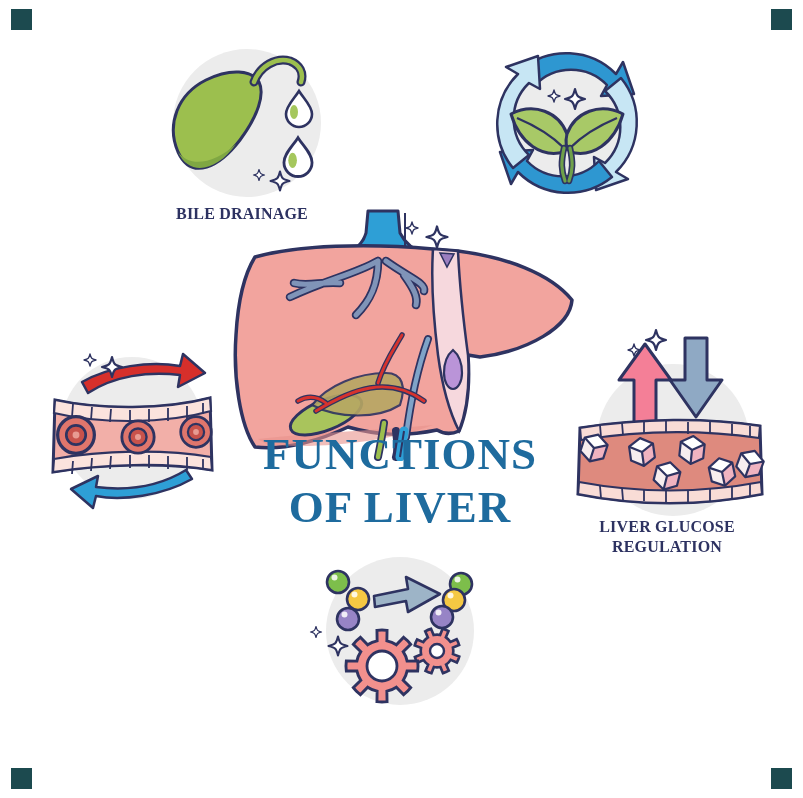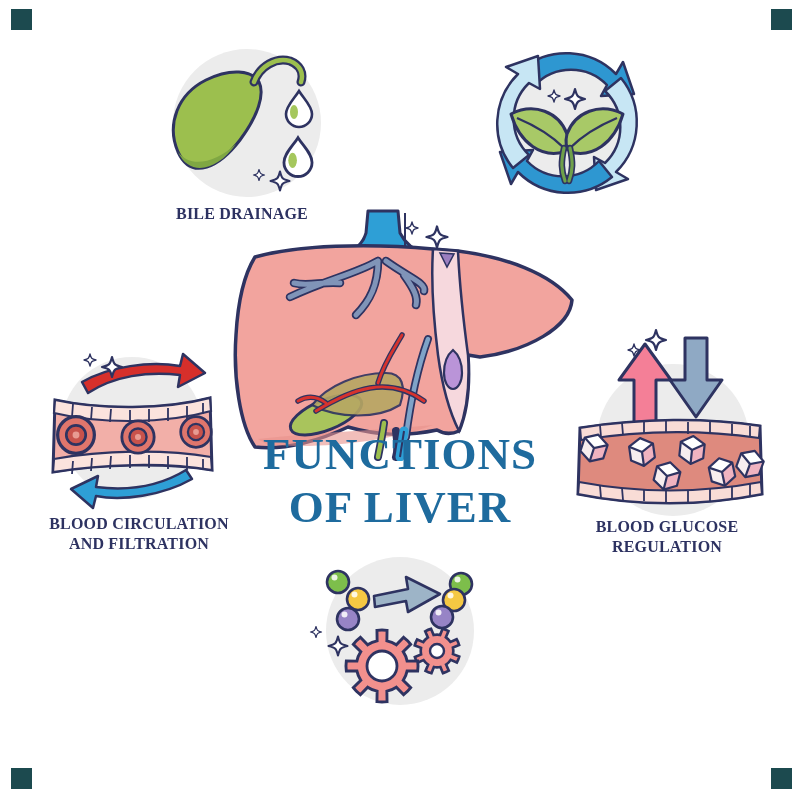--- a/index.html
+++ b/index.html
@@ -135,22 +135,20 @@
       <path d="M33,121 L32,134 M52,118 L51,131 M71,116 L70,129 M90,115 L90,128 M109,115 L109,128 M128,116 L128,129 M147,117 L147,130 M163,119 L163,130"></path>
     </g>
     <use href="#rbc" transform="translate(36,95) scale(1.08)"></use>
     <use href="#rbc" transform="translate(98,97) scale(.95)"></use>
     <use href="#rbc" transform="translate(156,92) scale(.9)"></use>
     <path d="M42,42 C70,26 110,21 140,26 L143,14 L165,33 L138,47 L140,35 C108,31 74,36 48,53 Z" fill="#D62F2B" stroke="#2E3361" stroke-width="2.5" stroke-linejoin="round"></path>
     <path d="M152,139 C122,156 82,161 56,156 L53,168 L31,149 L58,136 L56,147 C88,151 120,146 146,130 Z" fill="#2E9FD6" stroke="#2E3361" stroke-width="2.5" stroke-linejoin="round"></path>
     <use href="#sparkle" transform="translate(50,20) scale(.6)"></use>
     <use href="#sparkle" transform="translate(72,27) scale(1)"></use>
   </svg>
-  <div class="label" style="left:39px;top:514px;width:200px">BLOOD CIRCULATION
-AND FILTRATION</div>
 
   <svg style="left:572px;top:322px" width="196" height="200" viewBox="0 0 196 200">
     <circle cx="101" cy="118" r="76" fill="#ECECEC"></circle>
     <path d="M62,104 L62,58 L47,58 L73,22 L99,58 L84,58 L84,104 Z" fill="#F47F97" stroke="#2E3361" stroke-width="3" stroke-linejoin="round"></path>
     <path d="M113,16 L135,16 L135,58 L150,58 L124,95 L98,58 L113,58 Z" fill="#8FA9C4" stroke="#2E3361" stroke-width="3" stroke-linejoin="round"></path>
     <path d="M8,106 C70,96 135,96 188,104 L190,172 C130,184 65,184 6,172 Z" fill="#DE8A7E" stroke="#2E3361" stroke-width="3"></path>
     <path d="M8,106 C70,96 135,96 188,104 L187,116 C132,108 70,108 9,118 Z" fill="#F9DCD6" stroke="#2E3361" stroke-width="2.2"></path>
     <path d="M190,172 C130,184 65,184 6,172 L7,160 C66,171 130,171 189,160 Z" fill="#F9DCD6" stroke="#2E3361" stroke-width="2.2"></path>
     <g stroke="#2E3361" stroke-width="1.8">
       <path d="M28,103 L29,115 M50,101 L51,113 M72,100 L72,112 M94,99 L94,111 M116,100 L116,112 M138,100 L138,112 M160,102 L160,114 M178,104 L178,115"></path>
@@ -158,21 +156,21 @@
     </g>
     <use href="#cube" transform="translate(22,126) rotate(18)"></use>
     <use href="#cube" transform="translate(70,130) rotate(-8)"></use>
     <use href="#cube" transform="translate(120,128) rotate(6)"></use>
     <use href="#cube" transform="translate(95,154) rotate(14)"></use>
     <use href="#cube" transform="translate(150,150) rotate(-12)"></use>
     <use href="#cube" transform="translate(178,142) rotate(20)"></use>
     <use href="#sparkle" transform="translate(62,28) scale(.6)"></use>
     <use href="#sparkle" transform="translate(84,18) scale(1)"></use>
   </svg>
-  <div class="label" style="left:567px;top:517px;width:200px">BLOOD GLUCOSE
+  <div class="label" style="left:567px;top:517px;width:200px">LIVER GLUCOSE
 REGULATION</div>
 
   <svg style="left:300px;top:552px" width="205" height="160" viewBox="0 0 205 160">
     <circle cx="100" cy="79" r="74" fill="#ECECEC"></circle>
     <path d="M74,44 L108,37 L106,25 L140,42 L108,60 L106,49 L75,55 Z" fill="#9DB4C7" stroke="#2E3361" stroke-width="2.6" stroke-linejoin="round"></path>
     <use href="#ball" transform="translate(38,30)" fill="#7DBE4B"></use>
     <use href="#ball" transform="translate(58,47)" fill="#F5C843"></use>
     <use href="#ball" transform="translate(48,67)" fill="#9784C6"></use>
     <use href="#ball" transform="translate(161,32)" fill="#7DBE4B"></use>
     <use href="#ball" transform="translate(154,48)" fill="#F5C843"></use>

